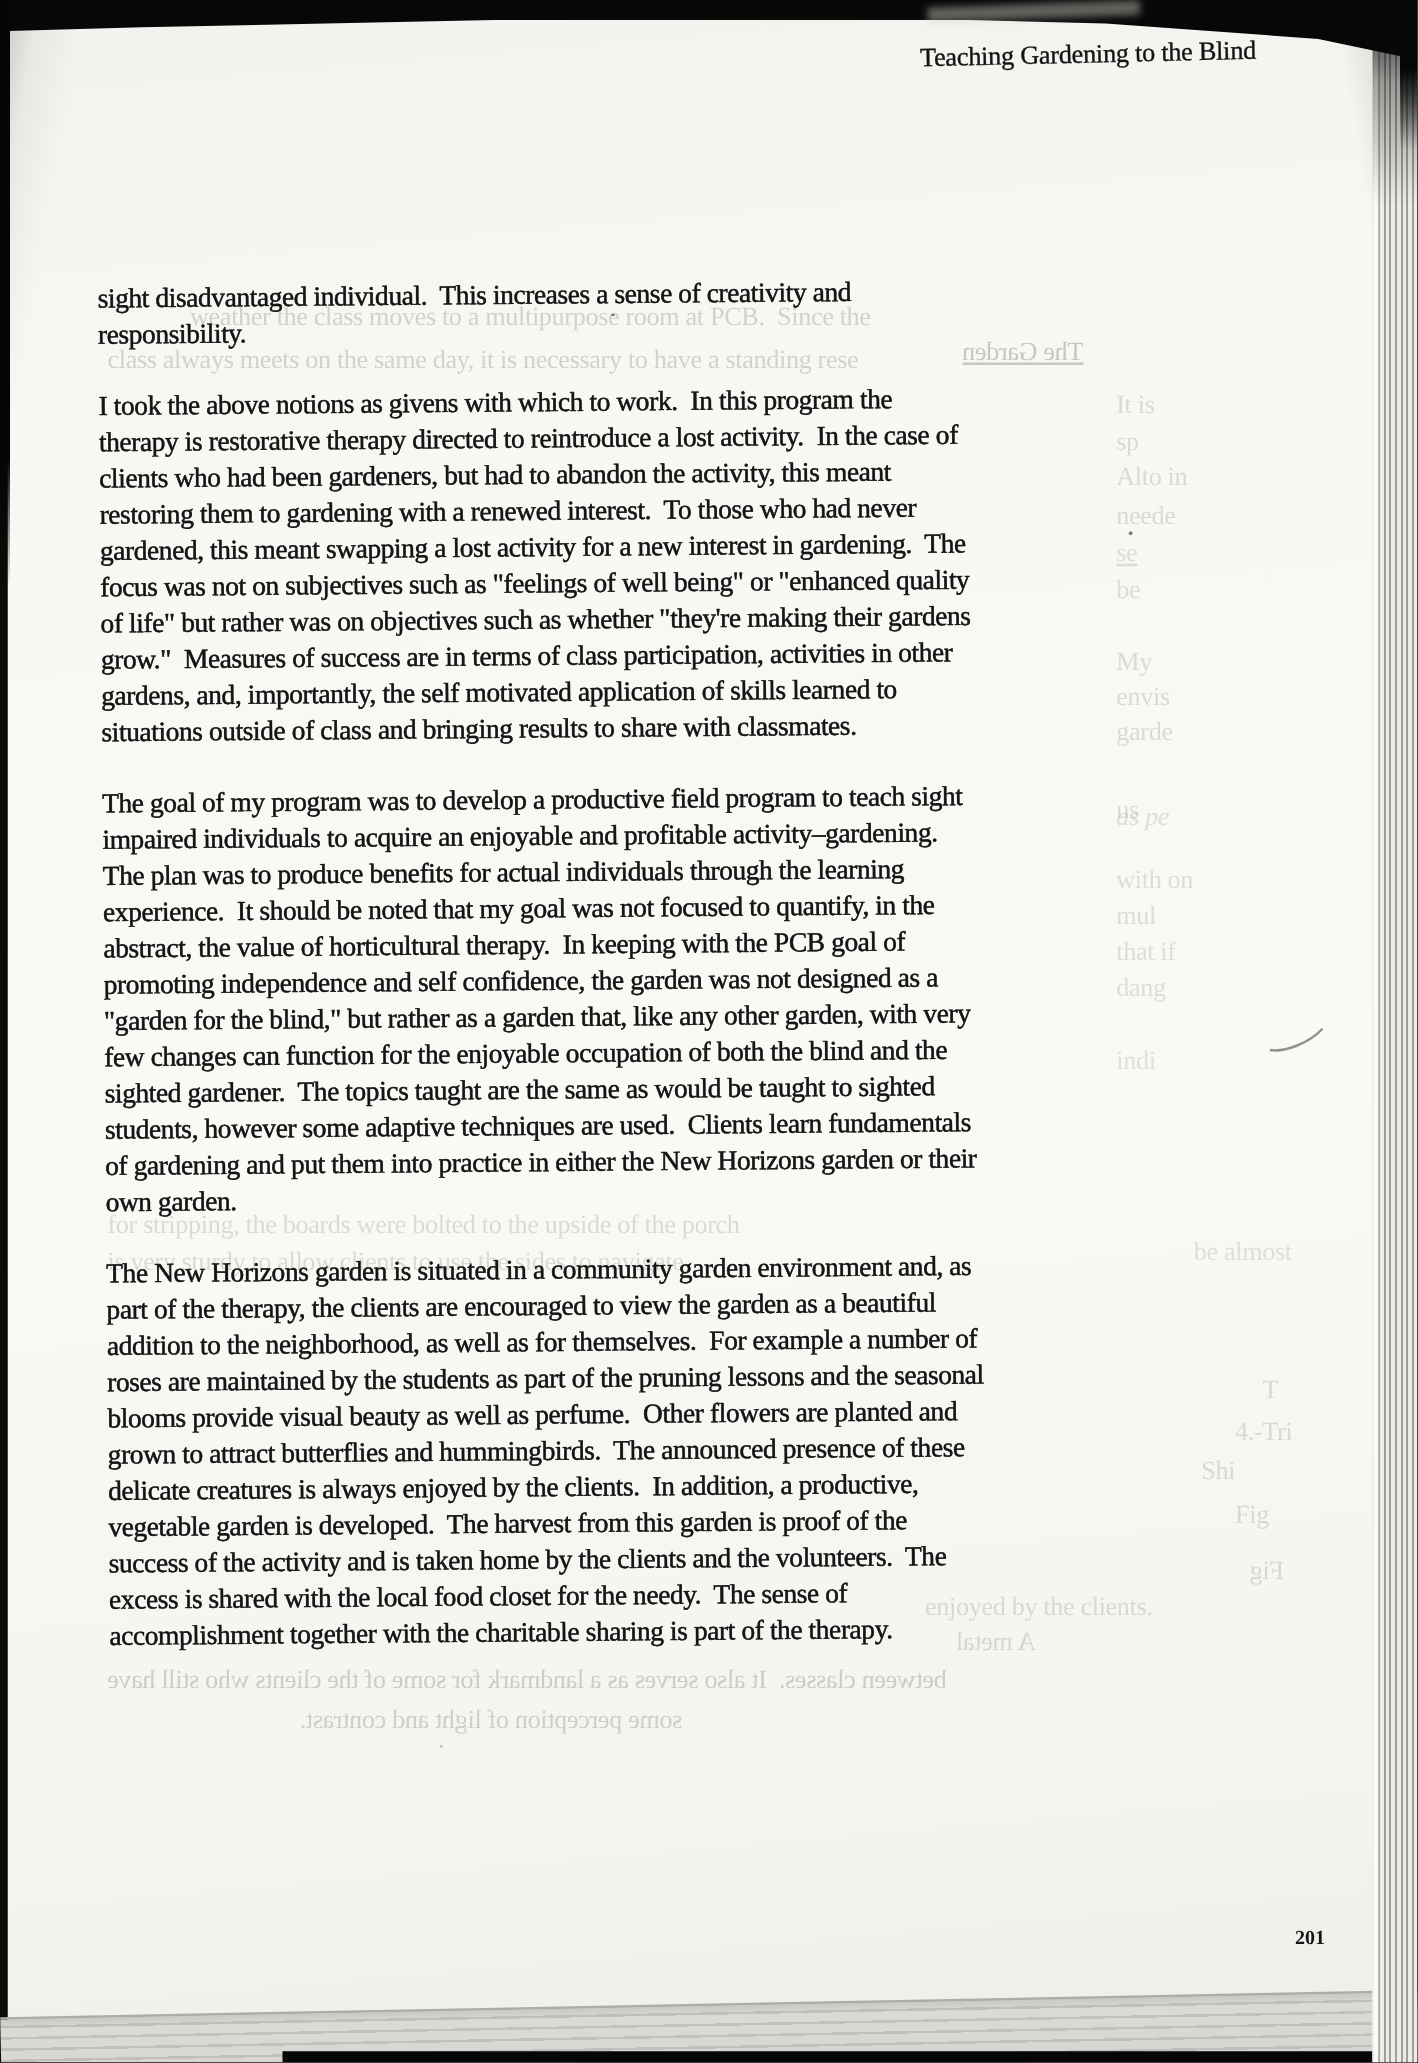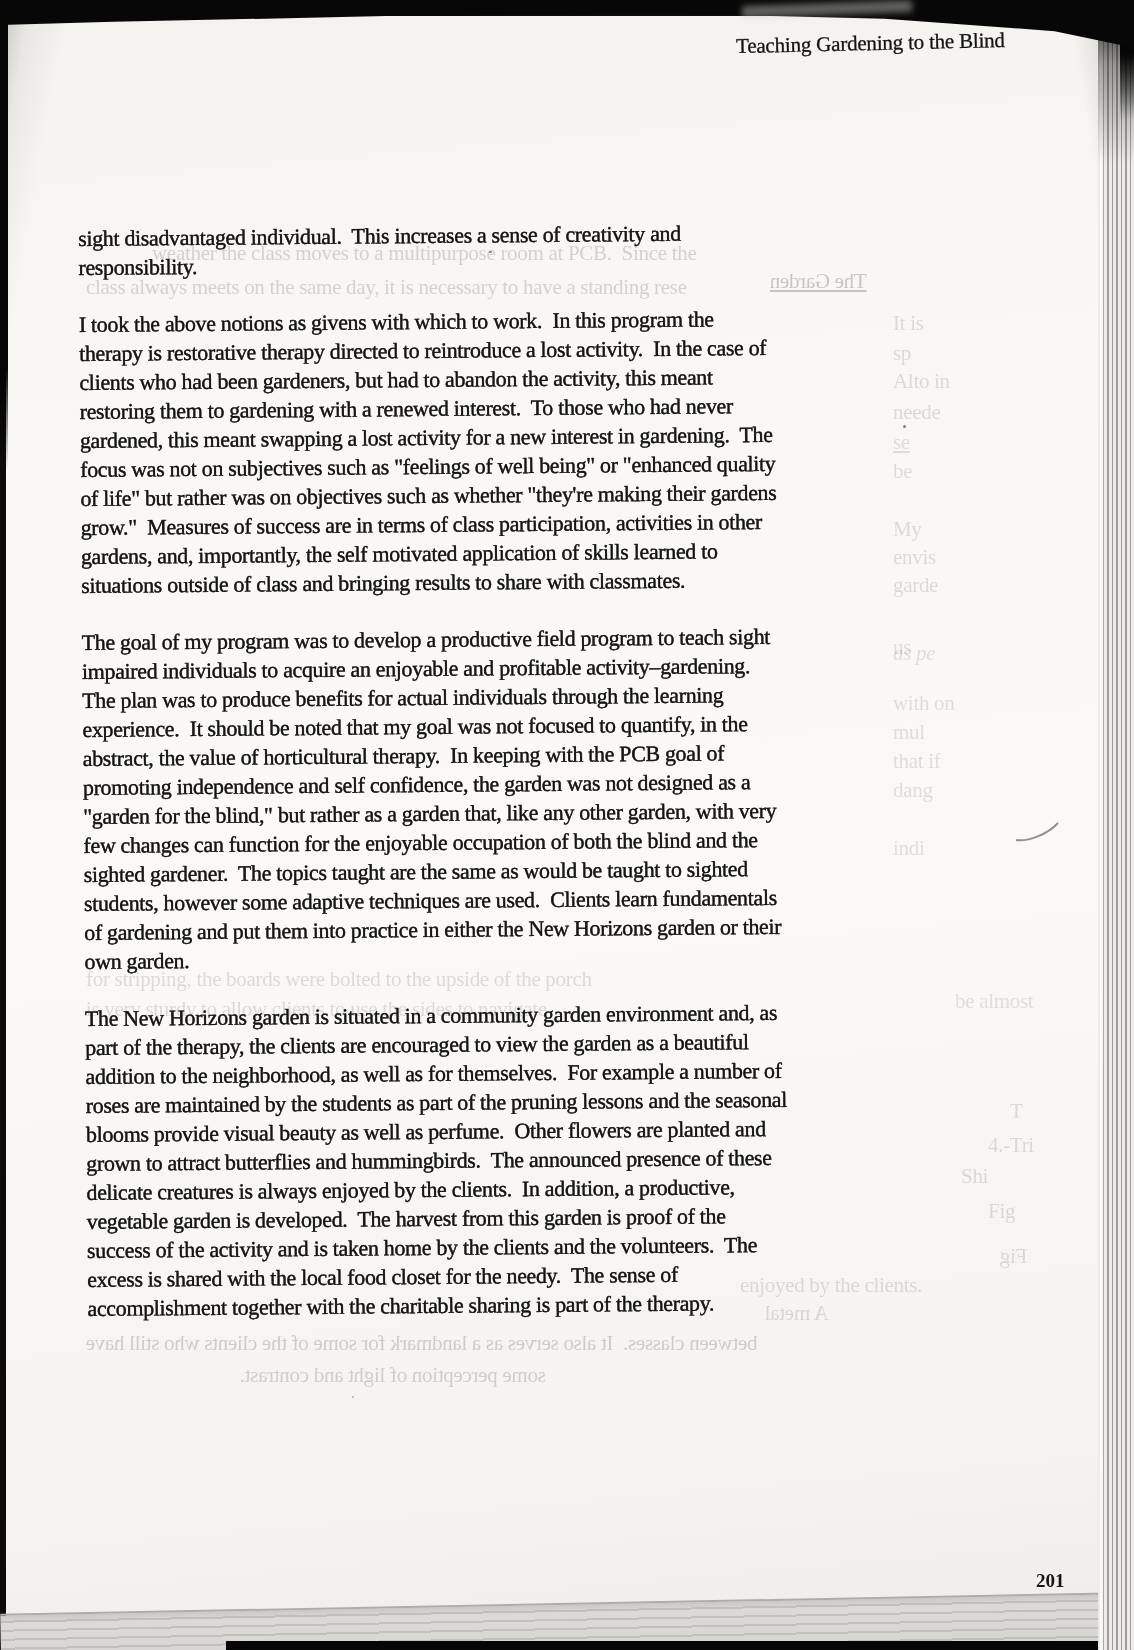--- a/index.html
+++ b/index.html
@@ -58,21 +58,21 @@
   }
   
   .header{
     position:absolute;right:129px;top:28px;
     font-size:21px;letter-spacing:-0.2px;color:#141414;white-space:pre;
     transform:rotate(-1.3deg);transform-origin:100% 50%;
     -webkit-text-stroke:.3px #141414;
   }
   .pagenum{
     position:absolute;left:1036px;top:1542px;
-    font-size:19px;font-weight:bold;color:#161616;margin-top:28px;
+    font-size:16px;font-weight:bold;color:#161616;
   }
   
   .text-block{
     position:absolute;left:78px;top:224px;width:862px;
     transform:rotate(-0.5deg);transform-origin:0 0;
     color:#151515;
   }
   .para{margin:0 0 28px 0;}
   .para:last-child{margin-bottom:0;}
   .line{

